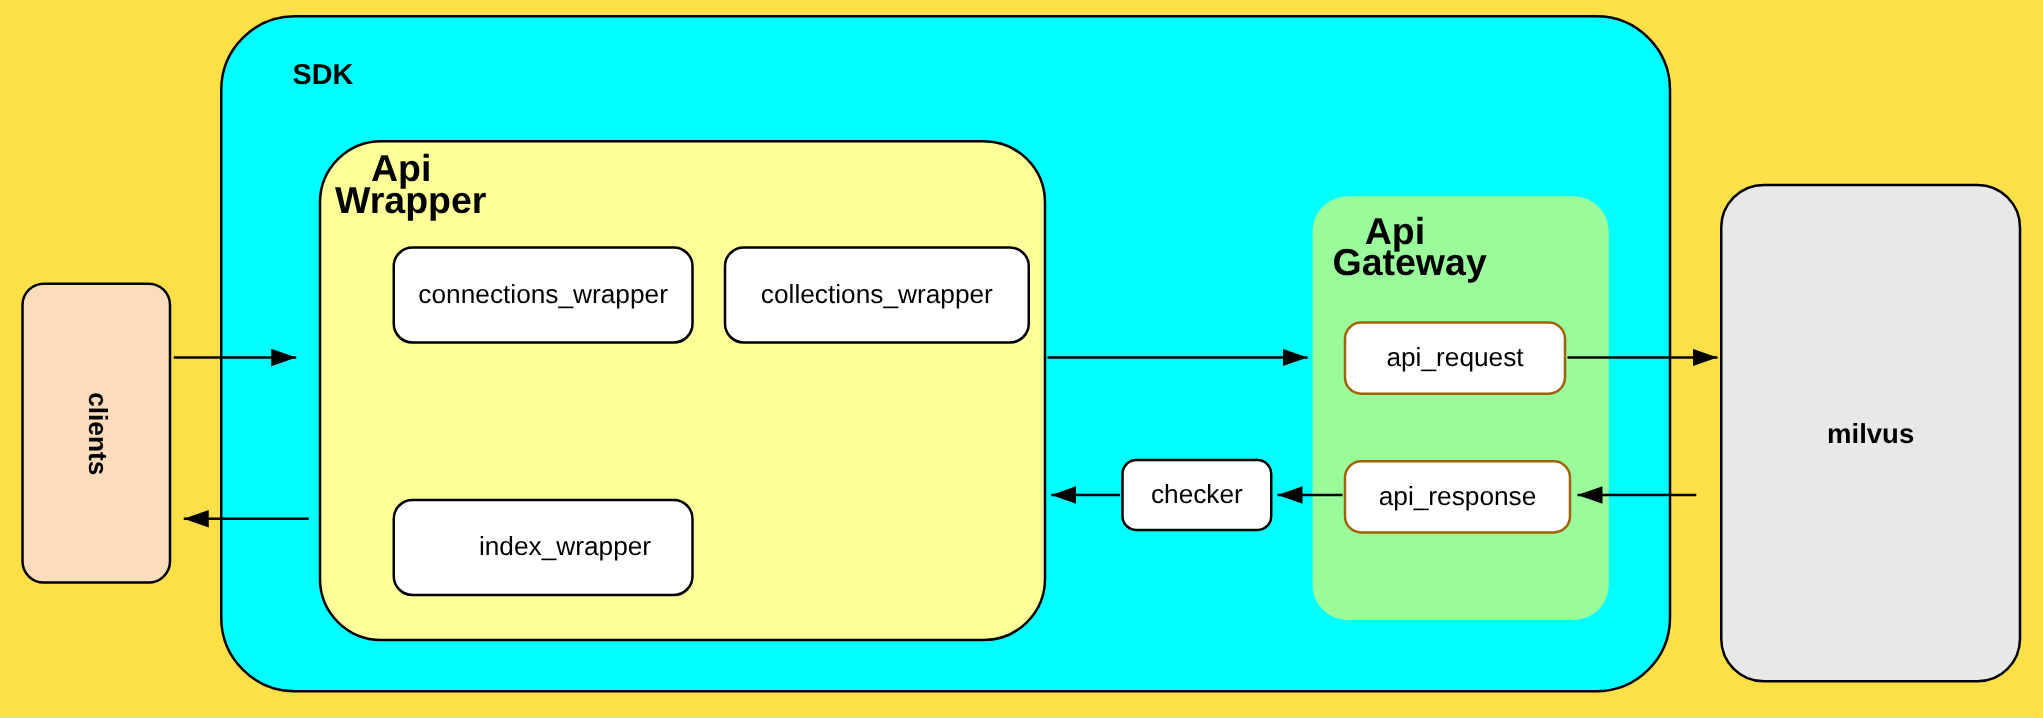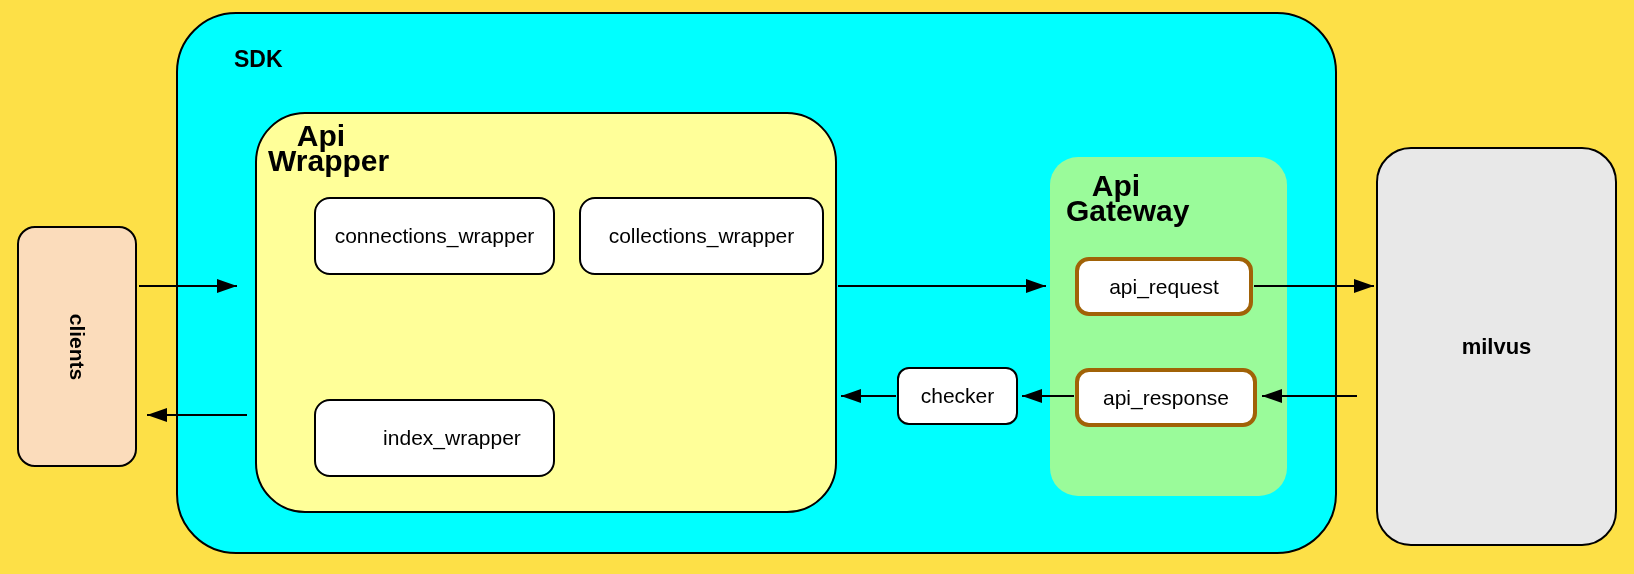--- a/index.html
+++ b/index.html
@@ -85,21 +85,21 @@
   .api-gateway {
     left: 1050px; top: 157px; width: 237px; height: 339px;
     border: none;
     border-radius: 28px;
     display: block;
   }
   .api-gateway .block-label { left: 16px; top: 16px; width: 100px; }
   .gbox {
     position: absolute;
     background: #ffffff;
-    border: 4px solid #a16207;
+    border: 2px solid #a16207;
     border-radius: 14px;
     display: flex; align-items: center; justify-content: center;
     font-size: 21px;
     left: 25px; height: 59px;
   }
   .g-request  { top: 100px; width: 178px; }
   .g-response { top: 211px; width: 182px; }
 
   
   .milvus {

